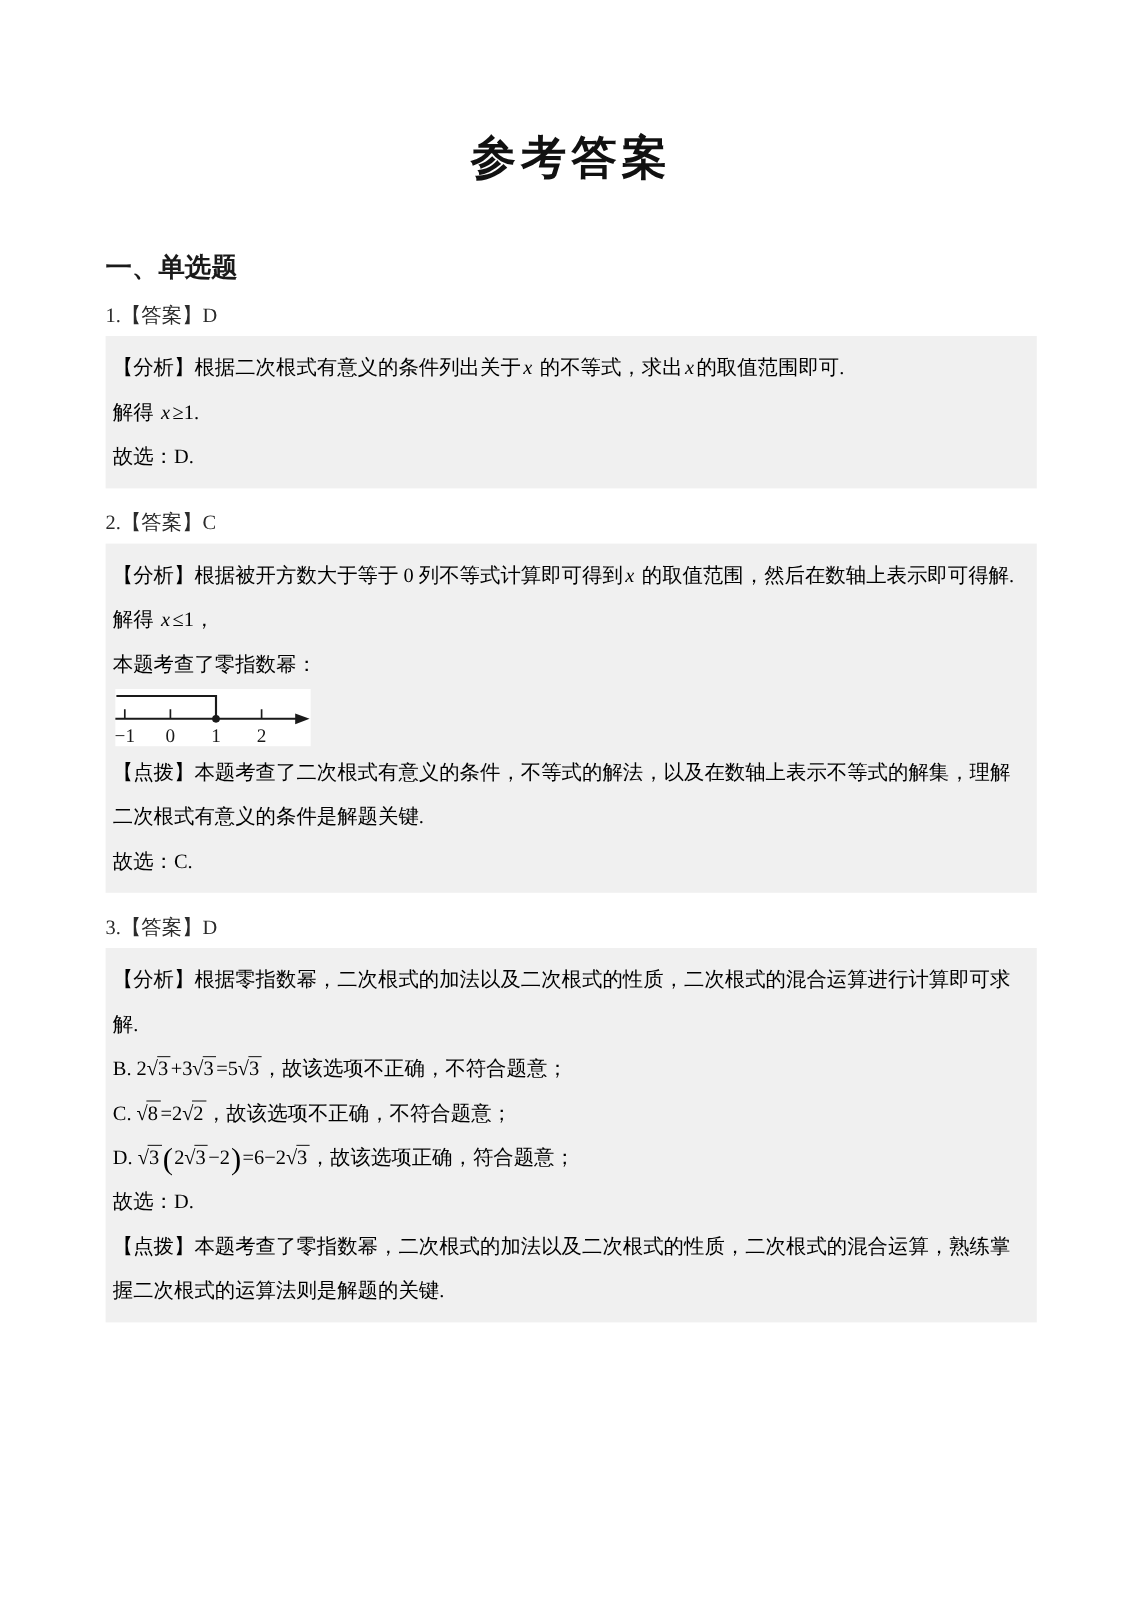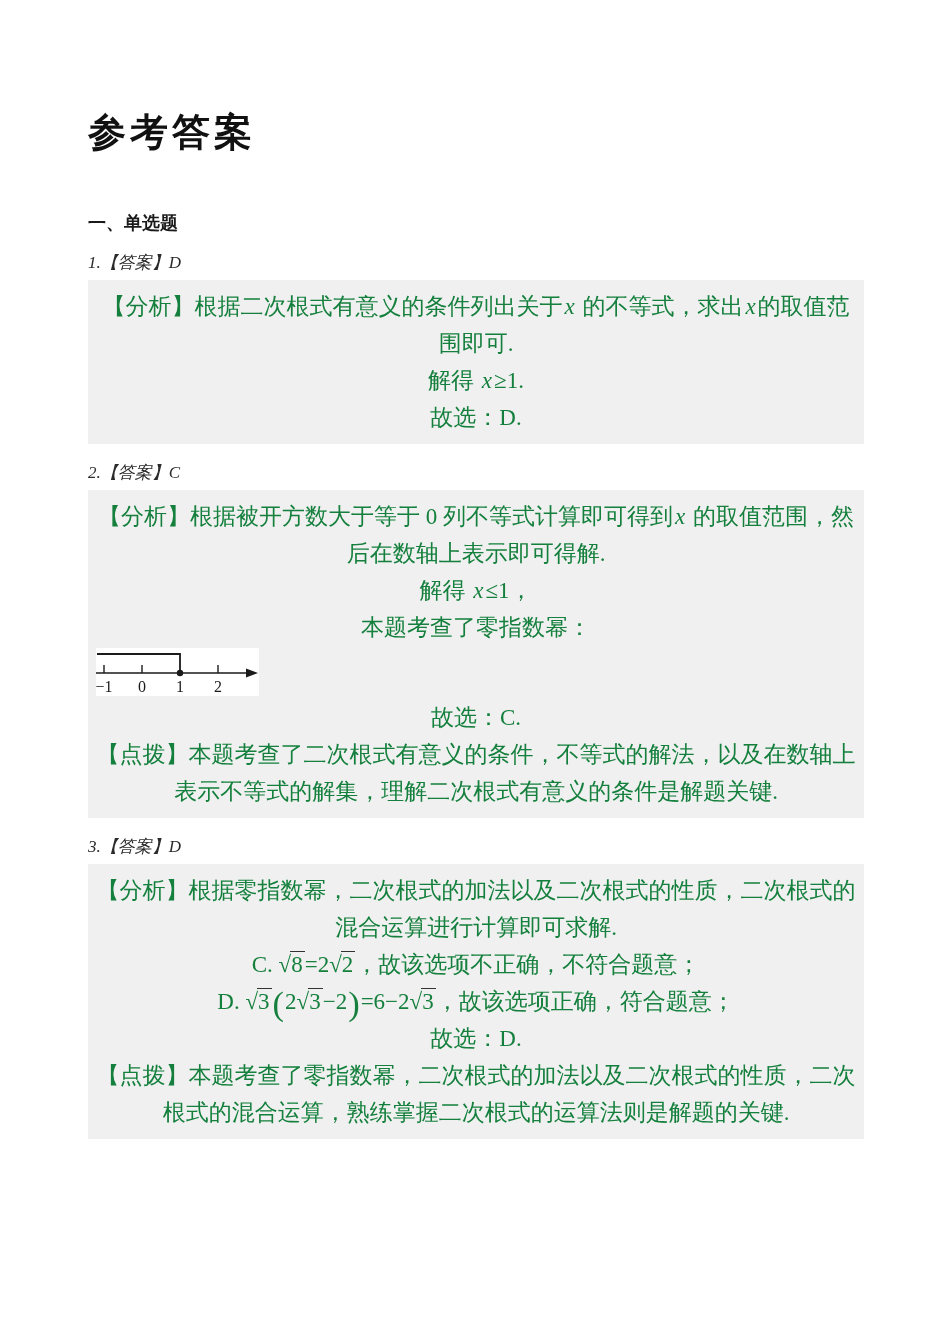--- a/index.html
+++ b/index.html
@@ -11,54 +11,52 @@
     margin: 0 auto;
     background: #ffffff;
     overflow: hidden;
     font-family: "Liberation Serif", "DejaVu Serif", serif;
     color: #333333;
   }
   .content { padding: 0 86px 0 88px; }
   h1.title {
     margin: 0;
     padding-top: 110px;
-    text-align: left;
+    text-align: center;
     font-family: "Liberation Sans", "DejaVu Sans", sans-serif;
     font-weight: bold;
     font-size: 38px;
     line-height: 44px;
     letter-spacing: 4px;
     color: #111111;
   }
   h2.section {
     margin: 58px 0 0 0;
     font-family: "Liberation Sans", "DejaVu Sans", sans-serif;
     font-weight: bold;
-    font-size: 18px;
+    font-size: 22px;
     line-height: 22px;
     color: #1a1a1a;
   }
   p.qhead {
     margin: 18px 0 6px 0;
     font-size: 17px;
     line-height: 22px;
     color: #2b2b2b;
-    font-style: italic;
   }
   .block {
     background: #f0f0f0;
     padding: 8px 6px;
     margin: 0;
   }
   .block p.line {
     margin: 0;
-    font-size: 23px;
+    font-size: 17px;
     line-height: 37px;
-    color: #15803d;
-    text-align: center;
+    color: #000000;
   }
   .figure-row { margin: 0; padding: 2px 0 3px 2px; line-height: 0; }
   .mi { font-style: italic; padding: 0 2px; font-family: "Liberation Serif", "DejaVu Serif", serif; }
   .sqrt { white-space: nowrap; }
   .sqrt::before { content: "√"; margin-right: -1px; }
   .sqrt .rad { border-top: 1.3px solid #333333; padding: 0 2px 0 1px; }
   sup.msup { font-size: 0.58em; vertical-align: 0.75em; line-height: 0; }
   .bigp {
     font-size: 1.5em;
     line-height: 0;
@@ -103,27 +101,28 @@
           <line x1="46" y1="17" x2="46" y2="25" stroke="#1a1a1a" stroke-width="1.4"></line>
           <line x1="122" y1="17" x2="122" y2="25" stroke="#1a1a1a" stroke-width="1.4"></line>
           <polyline points="1,6 84,6 84,25" fill="none" stroke="#1a1a1a" stroke-width="1.8"></polyline>
           <circle cx="84" cy="25" r="3.2" fill="#1a1a1a"></circle>
           <text x="8" y="44" text-anchor="middle">−1</text>
           <text x="46" y="44" text-anchor="middle">0</text>
           <text x="84" y="44" text-anchor="middle">1</text>
           <text x="122" y="44" text-anchor="middle">2</text>
         </svg>
       </p>
+      <p class="line">【点拨】本题考查了二次根式有意义的条件，不等式的解法，以及在数轴上表示不等式的解集，理解二次根式有意义的条件是解题关键.</p>
       <p class="line">故选：C.</p>
-      <p class="line">【点拨】本题考查了二次根式有意义的条件，不等式的解法，以及在数轴上表示不等式的解集，理解二次根式有意义的条件是解题关键.</p>
     </div>
 
     <p class="qhead"><span>3.</span><span>【答案】</span><span>D</span></p>
     <div class="block">
       <p class="line">【分析】根据零指数幂，二次根式的加法以及二次根式的性质，二次根式的混合运算进行计算即可求解.</p>
+      <p class="line">B. 2<span class="sqrt"><span class="rad">3</span></span>+3<span class="sqrt"><span class="rad">3</span></span>=5<span class="sqrt"><span class="rad">3</span></span>，故该选项不正确，不符合题意；</p>
       <p class="line">C. <span class="sqrt"><span class="rad">8</span></span>=2<span class="sqrt"><span class="rad">2</span></span>，故该选项不正确，不符合题意；</p>
       <p class="line">D. <span class="sqrt"><span class="rad">3</span></span><span class="bigp">(</span>2<span class="sqrt"><span class="rad">3</span></span>−2<span class="bigp">)</span>=6−2<span class="sqrt"><span class="rad">3</span></span>，故该选项正确，符合题意；</p>
       <p class="line">故选：D.</p>
       <p class="line">【点拨】本题考查了零指数幂，二次根式的加法以及二次根式的性质，二次根式的混合运算，熟练掌握二次根式的运算法则是解题的关键.</p>
     </div>
 
   </div>
 </div>
 
 </body></html>

